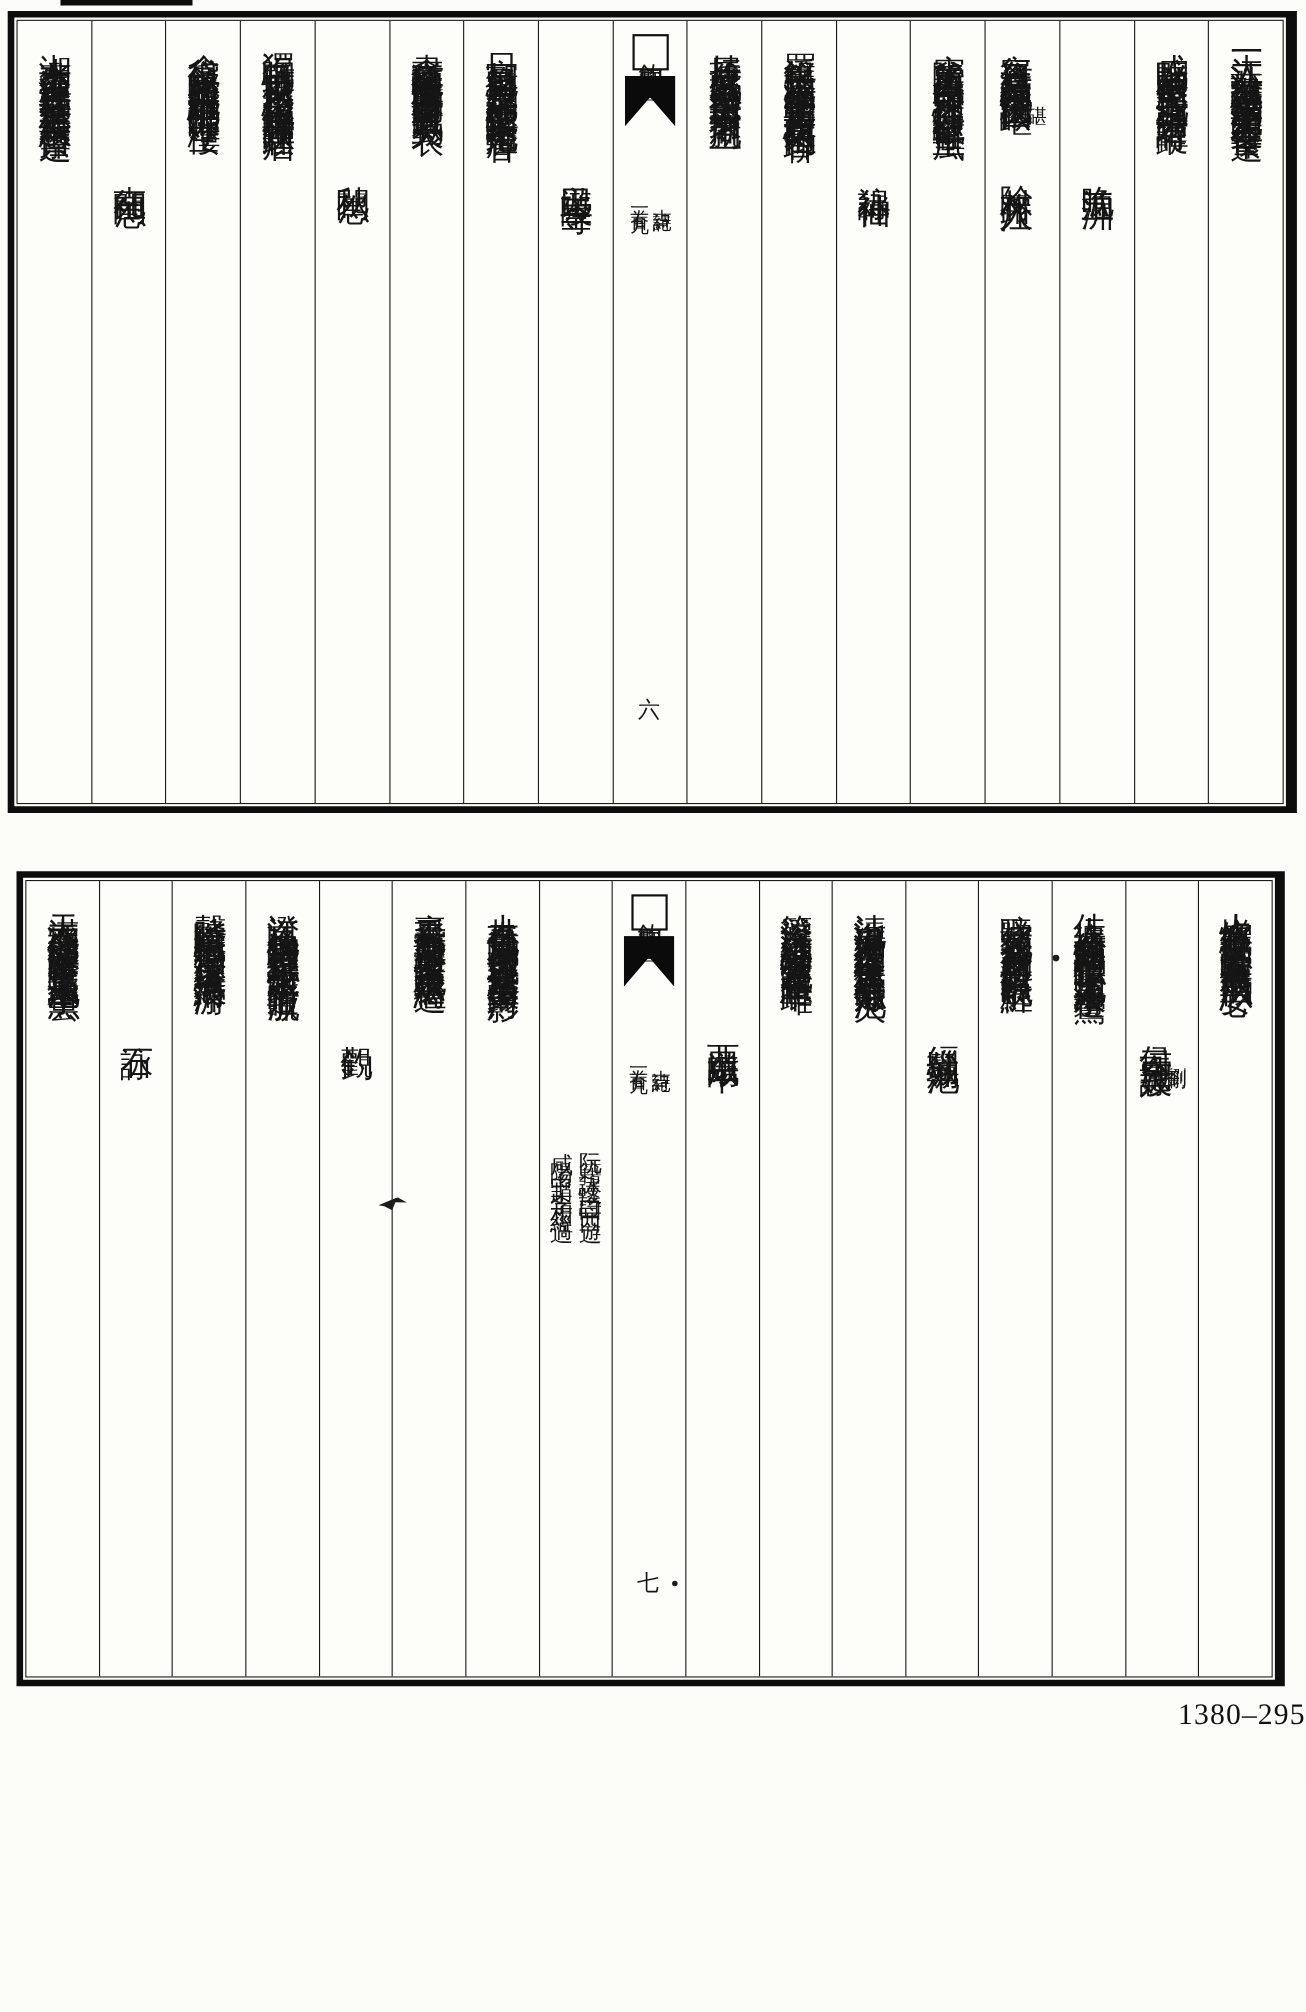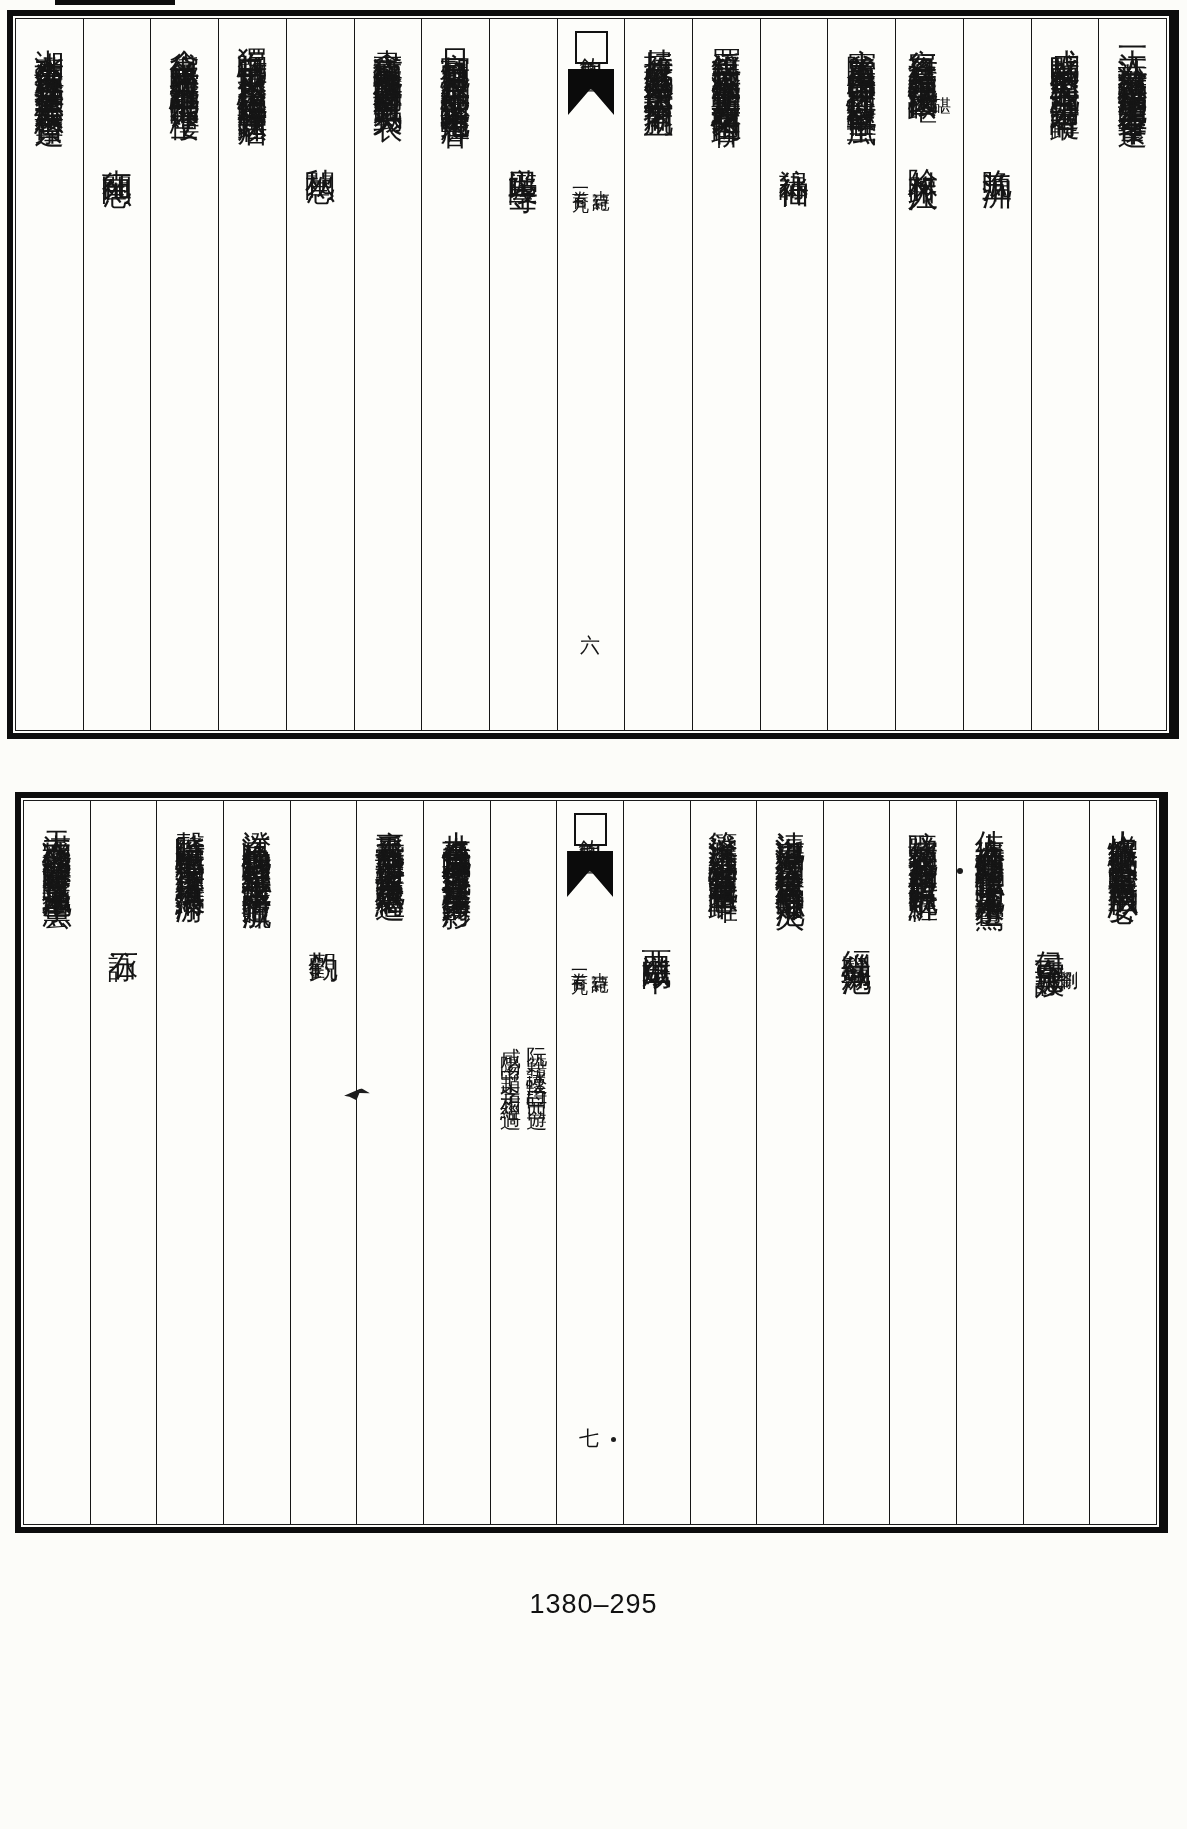--- a/index.html
+++ b/index.html
@@ -32,22 +32,22 @@
   .bx-small{margin-top:62px;writing-mode:vertical-rl;}
   .bx-small span{display:block;font-size:17px;letter-spacing:2px;line-height:1.2;
                  text-orientation:upright;}
   .bx-folio{margin-top:auto;margin-bottom:112px;font-size:20px;writing-mode:vertical-rl;
             text-orientation:upright;}
   .smudge{position:absolute;background:#1d1d1d;}
   #smudge-1{left:344px;top:1089px;width:26px;height:11px;
             clip-path:polygon(0 45%,70% 0,100% 55%,60% 40%,45% 100%,20% 60%);transform:rotate(-8deg);}
   #smudge-2{left:957px;top:868px;width:6px;height:6px;border-radius:50%;}
   #smudge-3{left:611px;top:1437px;width:5px;height:5px;border-radius:50%;}
-  .footer{position:absolute;top:1589px;left:0;width:100%;text-align:center;
-          font-family:Liberation Sans, sans-serif;font-size:27px;
+  .footer{position:absolute;top:1543px;left:0;width:100%;text-align:right;
+          font-family:Liberation Serif, serif;font-size:27px;
           letter-spacing:1px;color:#111;}
 </style>
 </head>
 <body>
 
 <div id="scan">
   <div class="edge-mark" style="left:55px;top:0;width:120px;height:5px;"></div>
 
   <div class="page" id="page-0">
     <div class="page-inner">

